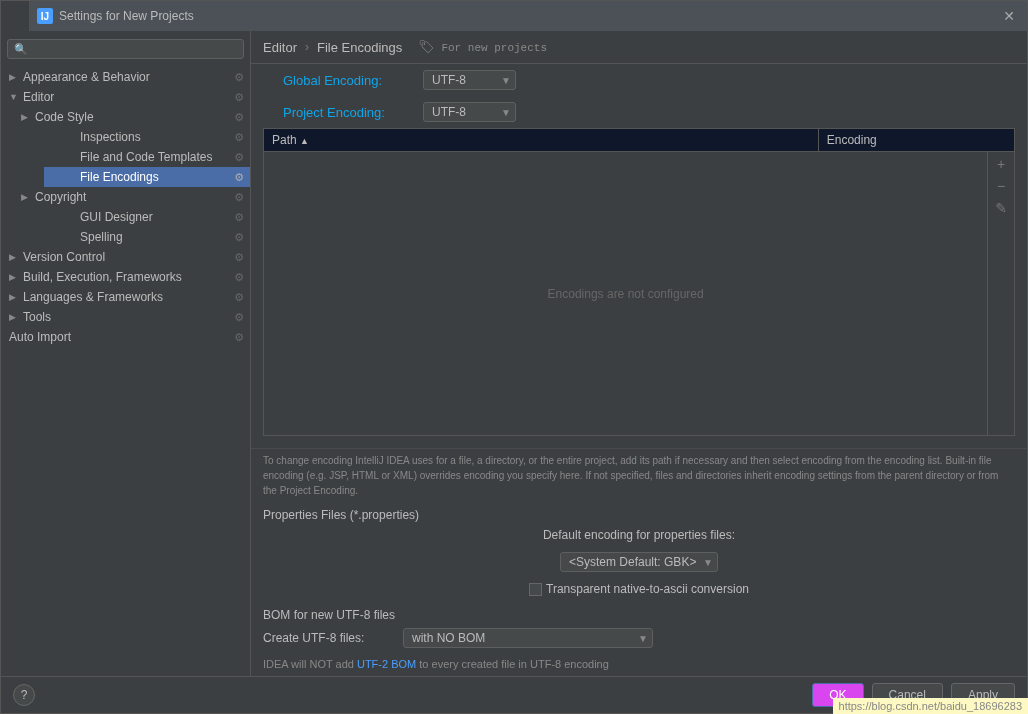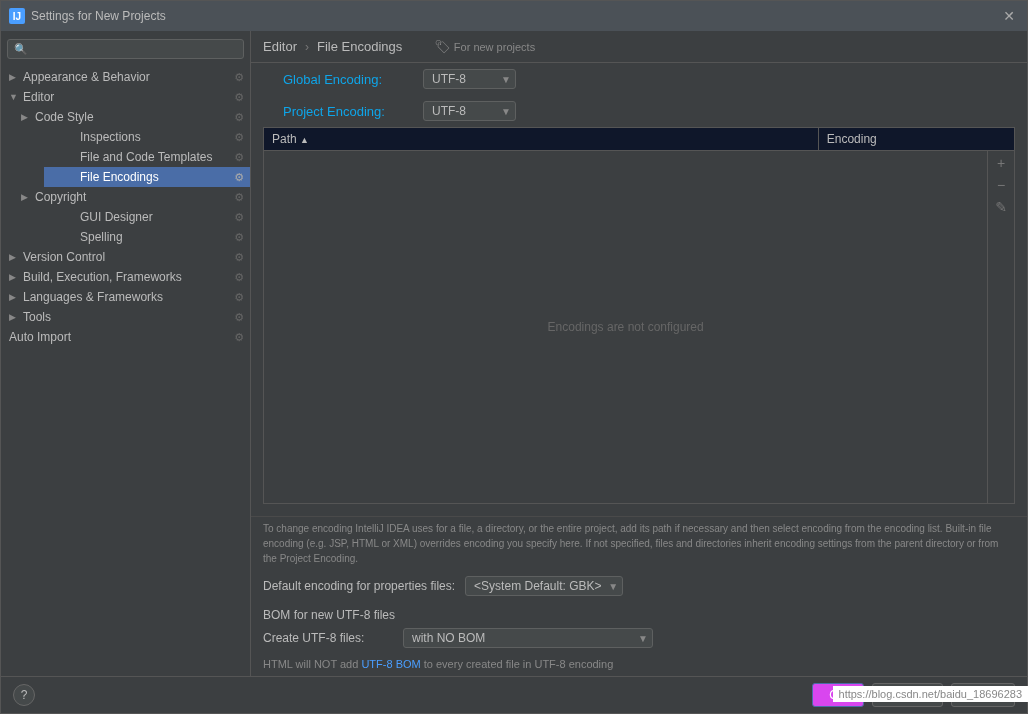--- a/index.html
+++ b/index.html
@@ -24,20 +24,21 @@
       color: #bbb;
     }
     .title-bar {
       background: #4b5157;
       display: flex;
       align-items: center;
       justify-content: space-between;
       padding: 0 8px;
       height: 30px;
       flex-shrink: 0;
+      margin-left: 28px;
     }
     .title-bar-left {
       display: flex;
       align-items: center;
       gap: 6px;
     }
     .title-bar-icon {
       width: 16px;
       height: 16px;
       background: #4a9eff;
@@ -154,21 +155,22 @@
       margin: 0 4px;
     }
     .breadcrumb-current {
       color: #bbb;
       font-size: 13px;
       font-weight: 500;
     }
     .badge {
       color: #888;
       font-size: 11px;
-      margin-left: 28px;
+      margin-left: 12px;
+      font-family: Liberation Mono, monospace;
     }
     .encoding-row {
       display: flex;
       align-items: center;
       gap: 10px;
       padding: 6px 12px;
       flex-shrink: 0;
     }
     .encoding-label {
       color: #0ea5e9;
@@ -256,20 +258,21 @@
     }
     .section-title {
       color: #bbb;
       font-size: 12px;
       margin-bottom: 6px;
     }
     .properties-row {
       display: flex;
       align-items: center;
       gap: 10px;
+      flex-direction: column;
     }
     .properties-label {
       color: #bbb;
       font-size: 12px;
     }
     .checkbox-wrapper {
       display: flex;
       align-items: center;
       gap: 4px;
     }
@@ -359,26 +362,26 @@
       cursor: pointer;
       font-size: 12px;
     }
     .footer-btn.ok {
       background: #d946ef;
       border-color: #4a6da7;
       color: white;
     }
     .url-bar {
       position: absolute;
-      bottom: 12px;
+      bottom: 0;
       right: 0;
       padding: 2px 6px;
       font-size: 11px;
       color: #888;
-      background: #ffffff;
+      background: #fef9c3;
     }
     .sort-arrow {
       font-size: 9px;
     }
     .table-with-scroll {
       display: flex;
       flex: 1;
       overflow: hidden;
     }
     .right-actions {
@@ -558,51 +561,56 @@
             <button class="right-action-btn" title="Edit">✎</button>
           </div>
         </div>
       </div>
 
       <div class="info-text">
         <span>To change encoding IntelliJ IDEA uses for a file, a directory, or the entire project, add its path if necessary and then select encoding from the encoding list. Built-in file encoding (e.g. JSP, HTML or XML) overrides encoding you specify here. If not specified, files and directories inherit encoding settings from the parent directory or from the Project Encoding.</span>
       </div>
 
       <div class="properties-section">
+        <div class="section-title">Properties Files (*.properties)</div>
         <div class="properties-row">
           <span class="properties-label">Default encoding for properties files:</span>
           <div class="dropdown-wrapper">
             <select class="dropdown">
               <option>&lt;System Default: GBK&gt;</option>
               <option>UTF-8</option>
               <option>ISO-8859-1</option>
             </select>
             <span class="dropdown-arrow">▼</span>
+          </div>
+          <div class="checkbox-wrapper">
+            <div class="checkbox"></div>
+            <span class="checkbox-label">Transparent native-to-ascii conversion</span>
           </div>
         </div>
       </div>
 
       <div class="bom-section">
         <div class="section-title">BOM for new UTF-8 files</div>
         <div class="bom-row">
           <span class="bom-label">Create UTF-8 files:</span>
           <div class="dropdown-wrapper">
             <select class="bom-dropdown">
               <option>with NO BOM</option>
               <option>with BOM</option>
               <option>with BOM if Windows line separator</option>
             </select>
             <span class="dropdown-arrow">▼</span>
           </div>
         </div>
       </div>
 
       <div class="idea-note">
-        <span class="idea-note-text">HTML will NOT add </span>
-        <span class="idea-note-link">UTF-8 BOM</span>
+        <span class="idea-note-text">IDEA will NOT add </span>
+        <span class="idea-note-link">UTF-2 BOM</span>
         <span class="idea-note-text"> to every created file in UTF-8 encoding</span>
       </div>
     </div>
   </div>
 
   <div class="footer">
     <div class="footer-left">
       <button class="help-btn">?</button>
     </div>
     <button class="footer-btn ok">OK</button>

